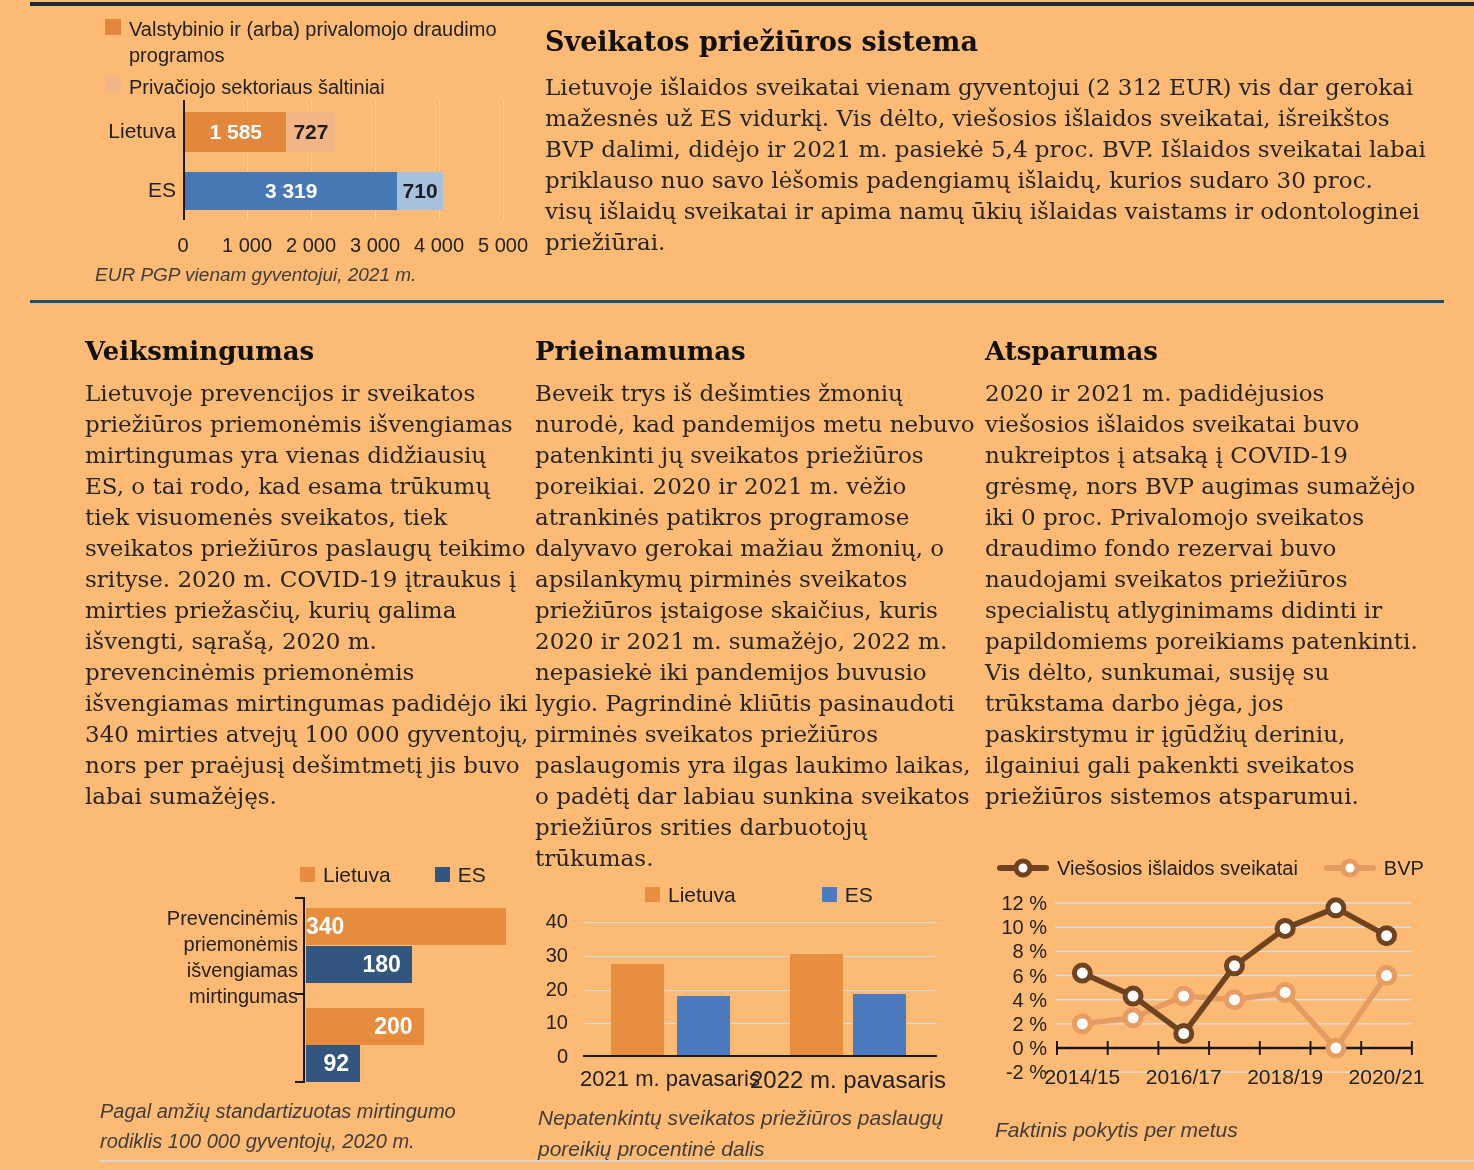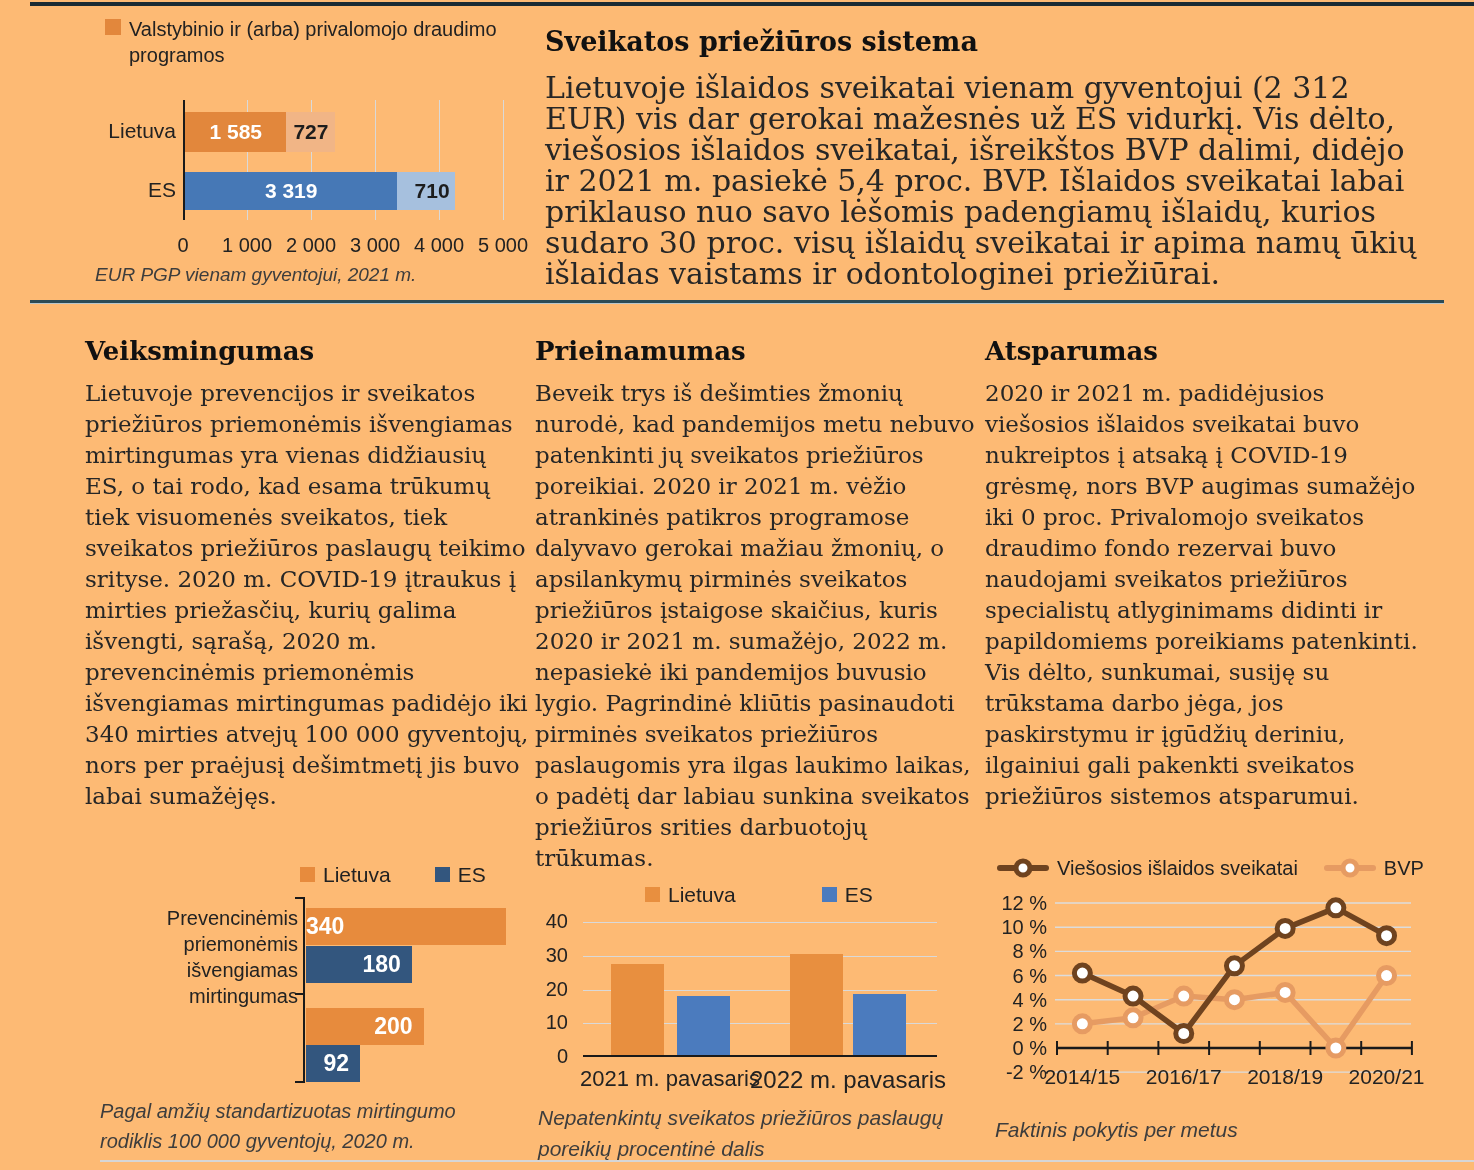--- a/index.html
+++ b/index.html
@@ -4,21 +4,21 @@
 <style>
   html,body{margin:0;padding:0;background:#ffffff;}
   .page{position:relative;width:1474px;height:1170px;background:#fdba74;overflow:hidden;
         font-family:"DejaVu Serif",serif;color:#262626;}
   .abs{position:absolute;}
   .rule-top{left:30px;top:2px;width:1444px;height:4px;background:#1b2b33;}
   .rule-mid{left:30px;top:300px;width:1414px;height:3px;background:#2c4b55;border-bottom:1px solid #b9c6ca;}
   .rule-bottom{left:100px;top:1160px;width:1374px;height:2px;background:#d6d6d6;}
 
   .intro-title{left:545px;top:26px;width:900px;font-size:27px;font-weight:bold;color:#111111;}
-  .intro-body{left:545px;top:72px;width:882px;font-size:30px;line-height:31px;}
+  .intro-body{left:545px;top:72px;width:882px;font-size:23px;line-height:31px;}
 
   .col-title{top:336px;width:440px;font-size:26px;font-weight:bold;color:#111111;}
   .col-body{top:378px;width:445px;font-size:23px;line-height:31px;}
 
   .caption{font-family:"Liberation Sans","DejaVu Sans",sans-serif;font-style:italic;color:#3d3d3d;}
 
   
   .legend{display:flex;align-items:flex-start;font-family:"Liberation Sans",sans-serif;color:#222222;}
   .legend-col{flex-direction:column;}
   .legend-item{display:flex;align-items:flex-start;}
@@ -43,20 +43,24 @@
 
 <div class="page">
 
   <div class="abs rule-top"></div>
 
   <div class="abs legend legend-col" id="spending-legend" style="left:105px;top:16px;width:420px;font-size:20px;line-height:26px;gap:6px;">
       <div class="legend-item" style="gap: 8px;">
         <div class="legend-swatch" style="width: 16px; height: 16px; background: rgb(226, 135, 60); margin-top: 3px;"></div>
         <div>Valstybinio ir (arba) privalomojo draudimo programos</div>
       </div>
+      <div class="legend-item" style="gap: 8px;">
+        <div class="legend-swatch" style="width: 16px; height: 16px; background: rgb(241, 181, 134); margin-top: 3px;"></div>
+        <div>Privačiojo sektoriaus šaltiniai</div>
+      </div>
     </div>
 
   <div class="abs" id="spending-rowlabels" style="left:88px;top:100px;width:88px;height:120px;">
       <div class="rowlab" style="top: 19px;">Lietuva</div>
       <div class="rowlab" style="top: 78px;">ES</div>
     </div>
 
   <div class="abs" id="spending-plot" style="left:183px;top:100px;width:320px;height:120px;">
       <div class="vgrid" style="left: 0px;"></div>
       <div class="vgrid" style="left: 64px;"></div>
@@ -67,21 +71,21 @@
       <div class="vaxis"></div>
       <div style="position: absolute; left: 2px; top: 12px; width: 101.44px; height: 40px; background: rgb(226, 135, 60); display: flex; align-items: center; justify-content: center;">
         <div class="barlabel" style="font-size: 21px; color: rgb(255, 255, 255);">1 585</div>
       </div>
       <div style="position: absolute; left: 103.44px; top: 12px; width: 49px; height: 40px; background: rgb(241, 181, 134); display: flex; align-items: center; justify-content: center;">
         <div class="barlabel" style="font-size: 21px; color: rgb(29, 29, 29);">727</div>
       </div>
       <div style="position: absolute; left: 2px; top: 72px; width: 212.416px; height: 38px; background: rgb(70, 120, 182); display: flex; align-items: center; justify-content: center;">
         <div class="barlabel" style="font-size: 21px; color: rgb(255, 255, 255);">3 319</div>
       </div>
-      <div style="position: absolute; left: 214.416px; top: 72px; width: 45.44px; height: 38px; background: rgb(166, 192, 222); display: flex; align-items: center; justify-content: center; padding-left: 12px;">
+      <div style="position: absolute; left: 214.416px; top: 72px; width: 45.44px; height: 38px; background: rgb(166, 192, 222); display: flex; align-items: center; justify-content: center;">
         <div class="barlabel" style="font-size: 21px; color: rgb(29, 29, 29);">710</div>
       </div>
     </div>
 
   <div class="abs" id="spending-xaxis" style="left:183px;top:234px;width:320px;height:24px;">
       <div class="xtick" style="left: 0px; top: 0px;">0</div>
       <div class="xtick" style="left: 64px; top: 0px;">1 000</div>
       <div class="xtick" style="left: 128px; top: 0px;">2 000</div>
       <div class="xtick" style="left: 192px; top: 0px;">3 000</div>
       <div class="xtick" style="left: 256px; top: 0px;">4 000</div>

